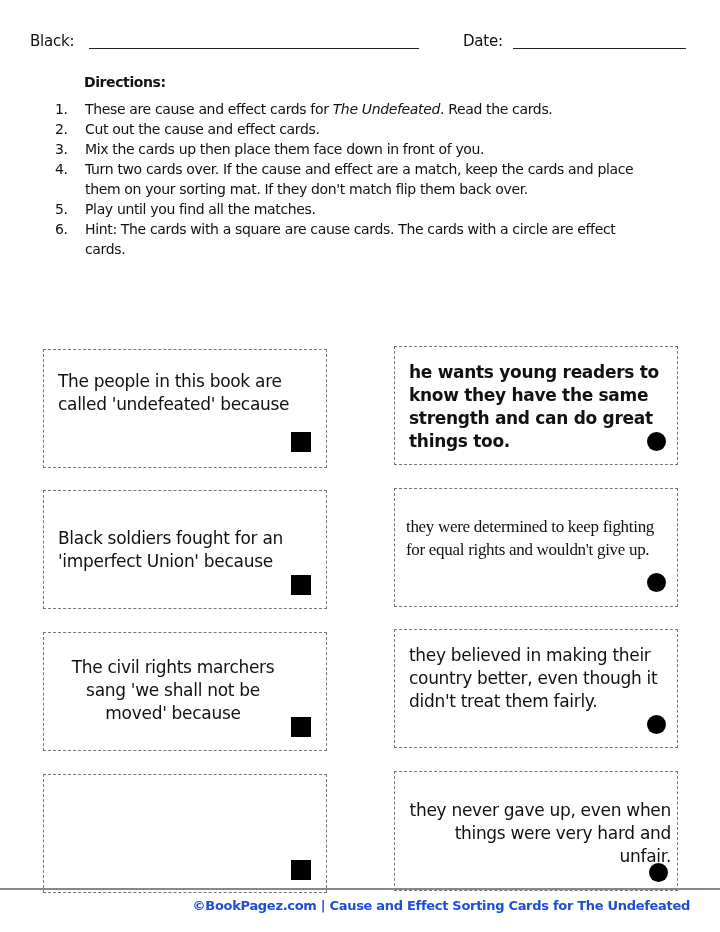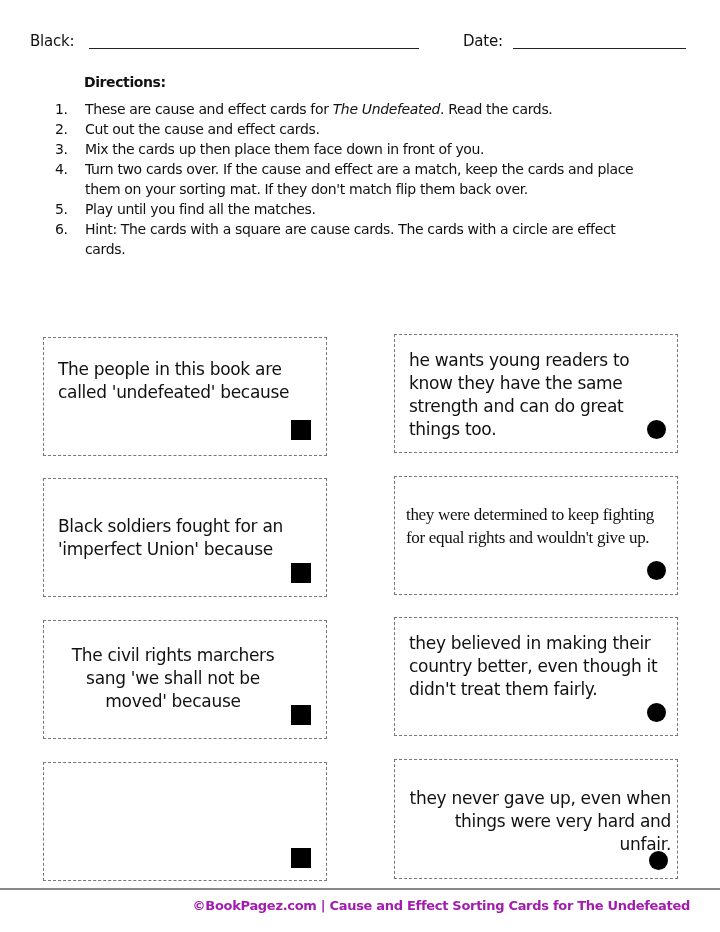--- a/index.html
+++ b/index.html
@@ -7,26 +7,26 @@
          font-family: "DejaVu Sans", sans-serif; color: #111; }
   .header-row { position: absolute; top: 32px; left: 30px; font-size: 15px; letter-spacing: -0.2px; }
   .name-line { position: absolute; left: 89px; top: 48px; width: 330px; border-bottom: 1px solid #222; }
   .date-label { position: absolute; top: 32px; left: 463px; font-size: 15px; letter-spacing: -0.2px; text-align: center; }
   .date-line { position: absolute; left: 513px; top: 48px; width: 173px; border-bottom: 1px solid #222; }
   .directions-title { position: absolute; left: 55px; top: 74px; font-size: 14px; font-weight: bold; letter-spacing: -0.4px; margin-left: 29px; }
   .dir-list { position: absolute; left: 55px; top: 99px; width: 630px; font-size: 14px; line-height: 20px; letter-spacing: -0.35px; }
   .dir-item { display: flex; }
   .dir-num { width: 30px; flex: none; }
   .dir-text { flex: 1; }
-  .card { position: absolute; border: 1.5px dashed #777; box-sizing: border-box; }
+  .card { position: absolute; border: 1.5px dashed #777; box-sizing: border-box; margin-top: 12px; }
   .card-text { position: absolute; left: 14px; font-size: 17px; line-height: 23px; letter-spacing: -0.3px; color: #111; }
   .sq { position: absolute; width: 20px; height: 20px; background: #000; }
   .dot { position: absolute; width: 19px; height: 19px; border-radius: 50%; background: #000; }
   .footer-rule { position: absolute; left: 0; top: 888px; width: 720px; border-top: 2px solid #888; }
-  .footer { position: absolute; top: 898px; right: 30px; font-size: 13px; font-weight: bold; letter-spacing: -0.3px; color: #a21caf; }
+  .footer { position: absolute; top: 898px; right: 30px; font-size: 13px; font-weight: bold; letter-spacing: -0.3px; color: #1d4ed8; }
 </style>
 </head>
 <body>
 
 <div class="header-row">Black:</div>
 <div class="name-line"></div>
 <div class="date-label">Date:</div>
 <div class="date-line"></div>
 
 <div class="directions-title">Directions:</div>
@@ -67,21 +67,21 @@
 </div>
 <div class="card" style="left:43px; top:620px; width:284px; height:119px;">
   <div class="card-text" style="top:23px; width:230px;text-align:center;">The civil rights marchers sang 'we shall not be moved' because</div>
   <div class="sq" style="left:247px; top:84px;"></div>
 </div>
 <div class="card" style="left:43px; top:762px; width:284px; height:119px;">
   <div class="sq" style="left:247px; top:85px;"></div>
 </div>
 
 <div class="card" style="left:394px; top:334px; width:284px; height:119px;">
-  <div class="card-text" style="top:14px; width:255px;">he wants young readers to know they have the same strength and can do great things too.</div>
+  <div class="card-text" style="top:14px; width:255px;font-weight:bold;">he wants young readers to know they have the same strength and can do great things too.</div>
   <div class="dot" style="left:252px; top:85px;"></div>
 </div>
 <div class="card" style="left:394px; top:476px; width:284px; height:119px;">
   <div class="card-text" style="top:26px; width:270px; left:11px;font-family:Liberation Serif, serif;">they were determined to keep fighting for equal rights and wouldn't give up.</div>
   <div class="dot" style="left:252px; top:84px;"></div>
 </div>
 <div class="card" style="left:394px; top:617px; width:284px; height:119px;">
   <div class="card-text" style="top:14px; width:255px;">they believed in making their country better, even though it didn't treat them fairly.</div>
   <div class="dot" style="left:252px; top:85px;"></div>
 </div>

